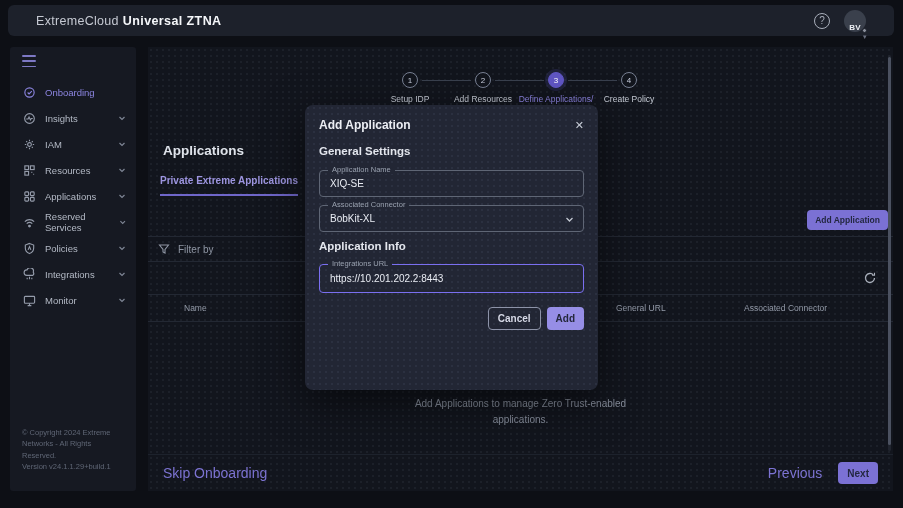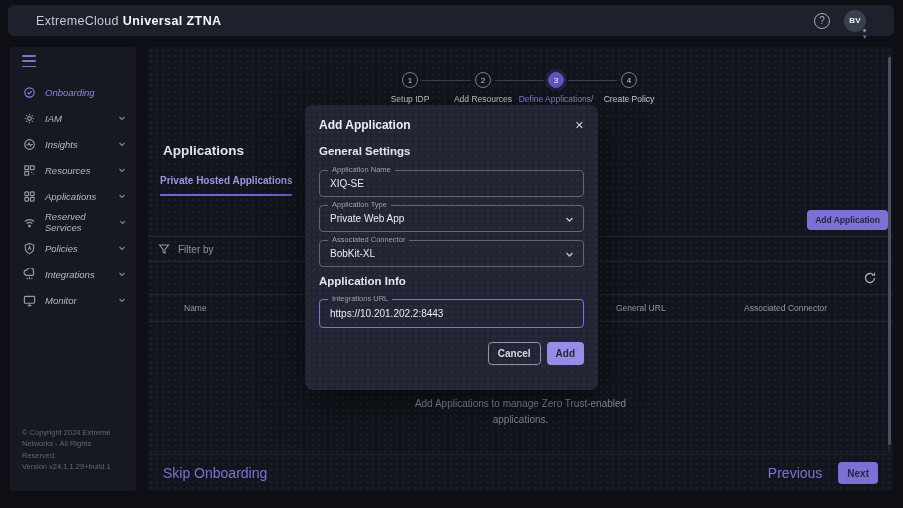--- a/index.html
+++ b/index.html
@@ -9,34 +9,34 @@
 
   
   .header { position:absolute; left:8px; top:5px; width:886px; height:31px; background:#1d212b;
             border-radius:6px; display:flex; align-items:center; padding:0 28px; }
   .brand { font-size:12.5px; color:#c6cad3; letter-spacing:.3px; }
   .brand b { color:#f5f7fa; font-weight:bold; margin-left:4px; letter-spacing:.4px; }
   .header-right { margin-left:auto; display:flex; align-items:center; gap:14px; }
   .help-btn { width:16px; height:16px; border:1.2px solid #a8aeba; border-radius:50%; color:#a8aeba;
               font-size:10px; display:flex; align-items:center; justify-content:center; cursor:pointer; }
   .avatar { position:relative; width:22px; height:22px; border-radius:50%; background:#3a404c;
-            color:#eef0f5; font-size:8px; font-weight:bold; display:flex; align-items:center;
+            color:#eef0f5; font-size:8px; font-weight:bold; display:flex; align-items:flex-end;
             justify-content:center; letter-spacing:.3px; cursor:pointer; }
   .avatar .dot { position:absolute; right:-1px; bottom:-1px; width:5px; height:5px; border-radius:50%;
                  background:#8b909c; border:1px solid #1d212b; }
   .avatar .caret { position:absolute; right:-2px; bottom:-8px; font-size:6px; color:#6a7080; }
 
   
   .sidebar { position:absolute; left:10px; top:47px; width:126px; height:444px; background:#161922;
              border-radius:3px; }
   .menu-btn { position:absolute; left:12px; top:8px; width:14px; height:12px; display:flex;
               flex-direction:column; justify-content:space-between; cursor:pointer; }
   .menu-btn i { display:block; height:1.5px; background:#7d78c4; border-radius:1px; }
   .nav { position:absolute; left:0; top:32px; width:100%; }
-  .nav-item { height:26px; display:flex; align-items:center; padding:0 10px 0 13px; cursor:pointer;font-style:italic; }
+  .nav-item { height:26px; display:flex; align-items:center; padding:0 10px 0 13px; cursor:pointer; }
   .nav-item .ico { width:13px; height:13px; margin-right:9px; color:#959cab; flex:none; }
   .nav-item .lbl { font-size:9.5px; color:#b4bac6; }
   .nav-item .chev { margin-left:auto; color:#7e8594; width:8px; height:8px; }
   .nav-item.active .lbl { color:#8d86e2; }
   .nav-item.active .ico { color:#8d86e2; }
   .side-foot { position:absolute; left:12px; bottom:18px; width:104px; font-size:7.5px; color:#5f6675;
                line-height:1.55; }
 
   
   .main { position:absolute; left:148px; top:47px; width:745px; height:444px; background:#12151d;
@@ -145,35 +145,35 @@
       <div class="nav-item active">
         <svg class="ico" viewBox="0 0 14 14" fill="none" stroke="currentColor" stroke-width="1.2">
             <circle cx="7" cy="7" r="5"></circle>
             <path d="M5 7l1.5 1.5L9.5 5.5"></path>
           </svg>
         <span class="lbl">Onboarding</span>
       </div>
 
       <div class="nav-item">
         <svg class="ico" viewBox="0 0 14 14" fill="none" stroke="currentColor" stroke-width="1.2">
+            <circle cx="7" cy="7" r="5.2"></circle>
+            <path d="M3.5 7.5h2l1-2 1.5 3 1-1.5h1.5"></path>
+          </svg>
+        <span class="lbl">Insights</span>
+        <svg class="chev" viewBox="0 0 8 8" fill="none" stroke="currentColor" stroke-width="1.2">
+            <path d="M1.5 3l2.5 2.5L6.5 3"></path>
+          </svg>
+      </div>
+
+      <div class="nav-item">
+        <svg class="ico" viewBox="0 0 14 14" fill="none" stroke="currentColor" stroke-width="1.2">
             <circle cx="7" cy="7" r="2"></circle>
             <path d="M7 2v1.5M7 10.5V12M2 7h1.5M10.5 7H12M3.5 3.5l1 1M9.5 9.5l1 1M10.5 3.5l-1 1M4.5 9.5l-1 1"></path>
           </svg>
         <span class="lbl">IAM</span>
-        <svg class="chev" viewBox="0 0 8 8" fill="none" stroke="currentColor" stroke-width="1.2">
-            <path d="M1.5 3l2.5 2.5L6.5 3"></path>
-          </svg>
-      </div>
-
-      <div class="nav-item">
-        <svg class="ico" viewBox="0 0 14 14" fill="none" stroke="currentColor" stroke-width="1.2">
-            <circle cx="7" cy="7" r="5.2"></circle>
-            <path d="M3.5 7.5h2l1-2 1.5 3 1-1.5h1.5"></path>
-          </svg>
-        <span class="lbl">Insights</span>
         <svg class="chev" viewBox="0 0 8 8" fill="none" stroke="currentColor" stroke-width="1.2">
             <path d="M1.5 3l2.5 2.5L6.5 3"></path>
           </svg>
       </div>
 
       <div class="nav-item">
         <svg class="ico" viewBox="0 0 14 14" fill="none" stroke="currentColor" stroke-width="1.2">
             <rect x="2" y="2" width="4" height="4"></rect>
             <rect x="8" y="2" width="4" height="4"></rect>
             <rect x="2" y="8" width="4" height="4"></rect>
@@ -272,21 +272,21 @@
       </div>
       <div class="step" style="left:433px; top:14px;">
         <div class="circ">4</div>
         <div class="l1">Create Policy</div>
       </div>
     </div>
 
     <div class="page-title">Applications</div>
 
     <div class="tabs">
-      <div class="tab active">Private Hosted Applications</div>
+      <div class="tab active">Private Extreme Applications</div>
       <div class="tab">SaaS Applications</div>
     </div>
 
     <button class="add-app-btn">Add Application</button>
 
     <div class="filter-bar">
       <svg class="ico" viewBox="0 0 12 12" fill="none" stroke="currentColor" stroke-width="1.1">
           <path d="M1.5 2h9L7 6.5V10L5 9V6.5z"></path>
         </svg>
       <span class="ph">Filter by</span>
@@ -327,27 +327,20 @@
     </div>
 
     <div class="m-section">General Settings</div>
 
     <div class="fields">
       <div class="field">
         <span class="flabel">Application Name</span>
         <input value="XIQ-SE" style="">
       </div>
 
-      <div class="field">
-        <span class="flabel">Application Type</span>
-        <input readonly="" value="Private Web App" style="">
-        <svg class="chev" viewBox="0 0 9 9" fill="none" stroke="currentColor" stroke-width="1.3">
-            <path d="M1.5 3l3 3 3-3"></path>
-          </svg>
-      </div>
 
 
       <div class="field">
         <span class="flabel">Associated Connector</span>
         <input readonly="" value="BobKit-XL" style="">
         <svg class="chev" viewBox="0 0 9 9" fill="none" stroke="currentColor" stroke-width="1.3">
             <path d="M1.5 3l3 3 3-3"></path>
           </svg>
       </div>
     </div>

